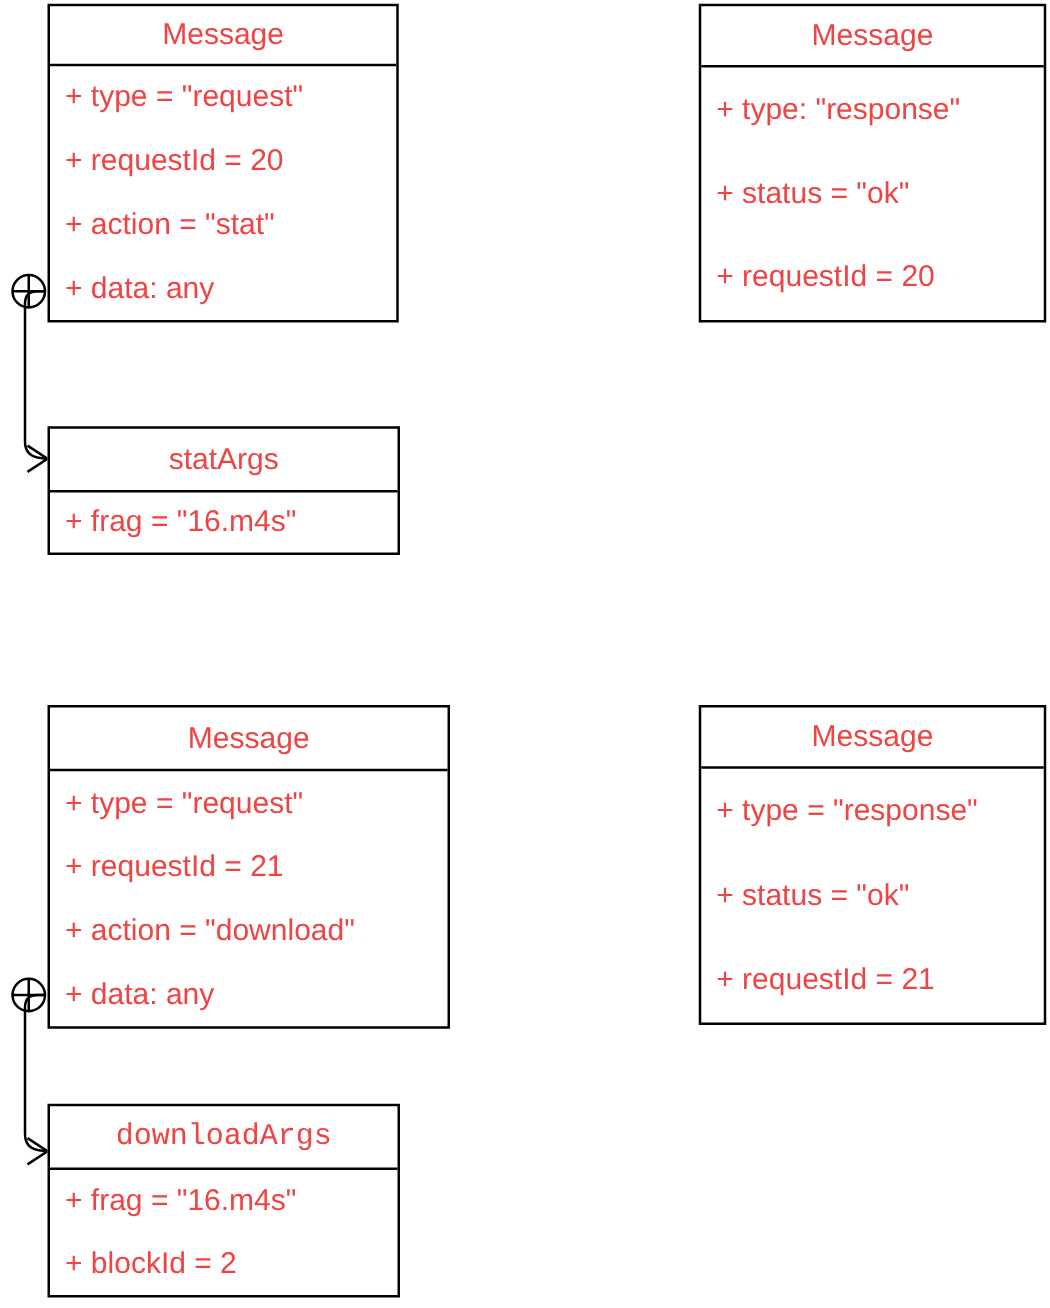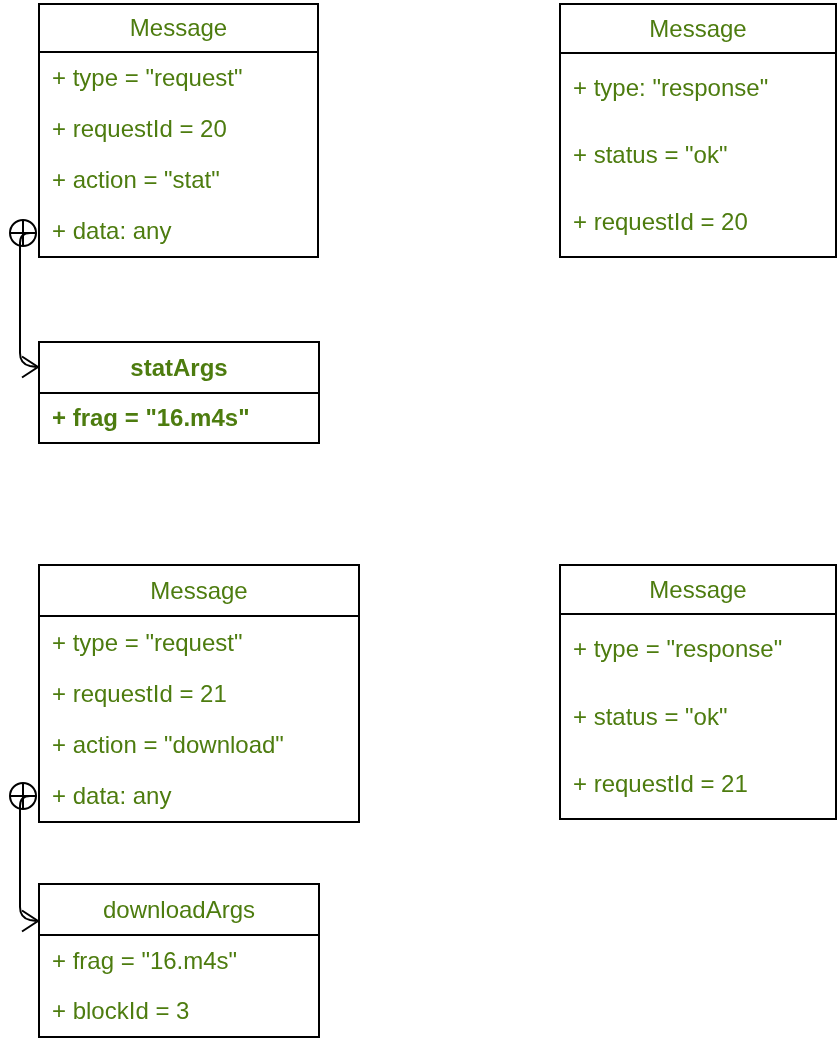--- a/index.html
+++ b/index.html
@@ -6,21 +6,21 @@
     margin: 0;
     padding: 0;
     background: #ffffff;
   }
   .canvas {
     position: relative;
     width: 840px;
     height: 1046px;
     background: #ffffff;
     font-family: "Liberation Sans", sans-serif;
-    color: #4d7c0f;
+    color: #ef4444;
     overflow: hidden;
     text-align: center;
   }
   .uml-class {
     position: absolute;
     box-sizing: border-box;
     background: #ffffff;
     border: 2px solid #000000;
     display: flex;
     flex-direction: column;
@@ -46,28 +46,28 @@
     display: flex;
     align-items: center;
     padding-left: 12px;
     white-space: nowrap;
   }
   
   #box-a { left: 38px; top: 3px;   width: 281px; height: 255px; }
   #box-a .title { height: 48px; }
   #box-b { left: 559px; top: 3px;  width: 278px; height: 255px; }
   #box-b .title { height: 49px; }
-  #box-c { left: 38px; top: 341px; width: 282px; height: 103px; font-weight: bold; }
+  #box-c { left: 38px; top: 341px; width: 282px; height: 103px; }
   #box-c .title { height: 51px; }
   #box-d { left: 38px; top: 564px; width: 322px; height: 259px; }
   #box-d .title { height: 51px; }
   #box-e { left: 559px; top: 564px; width: 278px; height: 256px; }
   #box-e .title { height: 49px; }
   #box-f { left: 38px; top: 883px; width: 282px; height: 155px; }
-  #box-f .title { height: 51px; }
+  #box-f .title { height: 51px; font-family: Liberation Mono, monospace; }
 
   .connector-layer {
     position: absolute;
     left: 0;
     top: 0;
     width: 840px;
     height: 1046px;
     pointer-events: none;
   }
 </style>
@@ -133,17 +133,17 @@
       <div class="attr">+ type = "response"</div>
       <div class="attr">+ status = "ok"</div>
       <div class="attr">+ requestId = 21</div>
     </div>
   </div>
 
   <div class="uml-class" id="box-f">
     <div class="title">downloadArgs</div>
     <div class="attrs">
       <div class="attr">+ frag = "16.m4s"</div>
-      <div class="attr">+ blockId = 3</div>
+      <div class="attr">+ blockId = 2</div>
     </div>
   </div>
 
 </div>
 
 </body></html>

